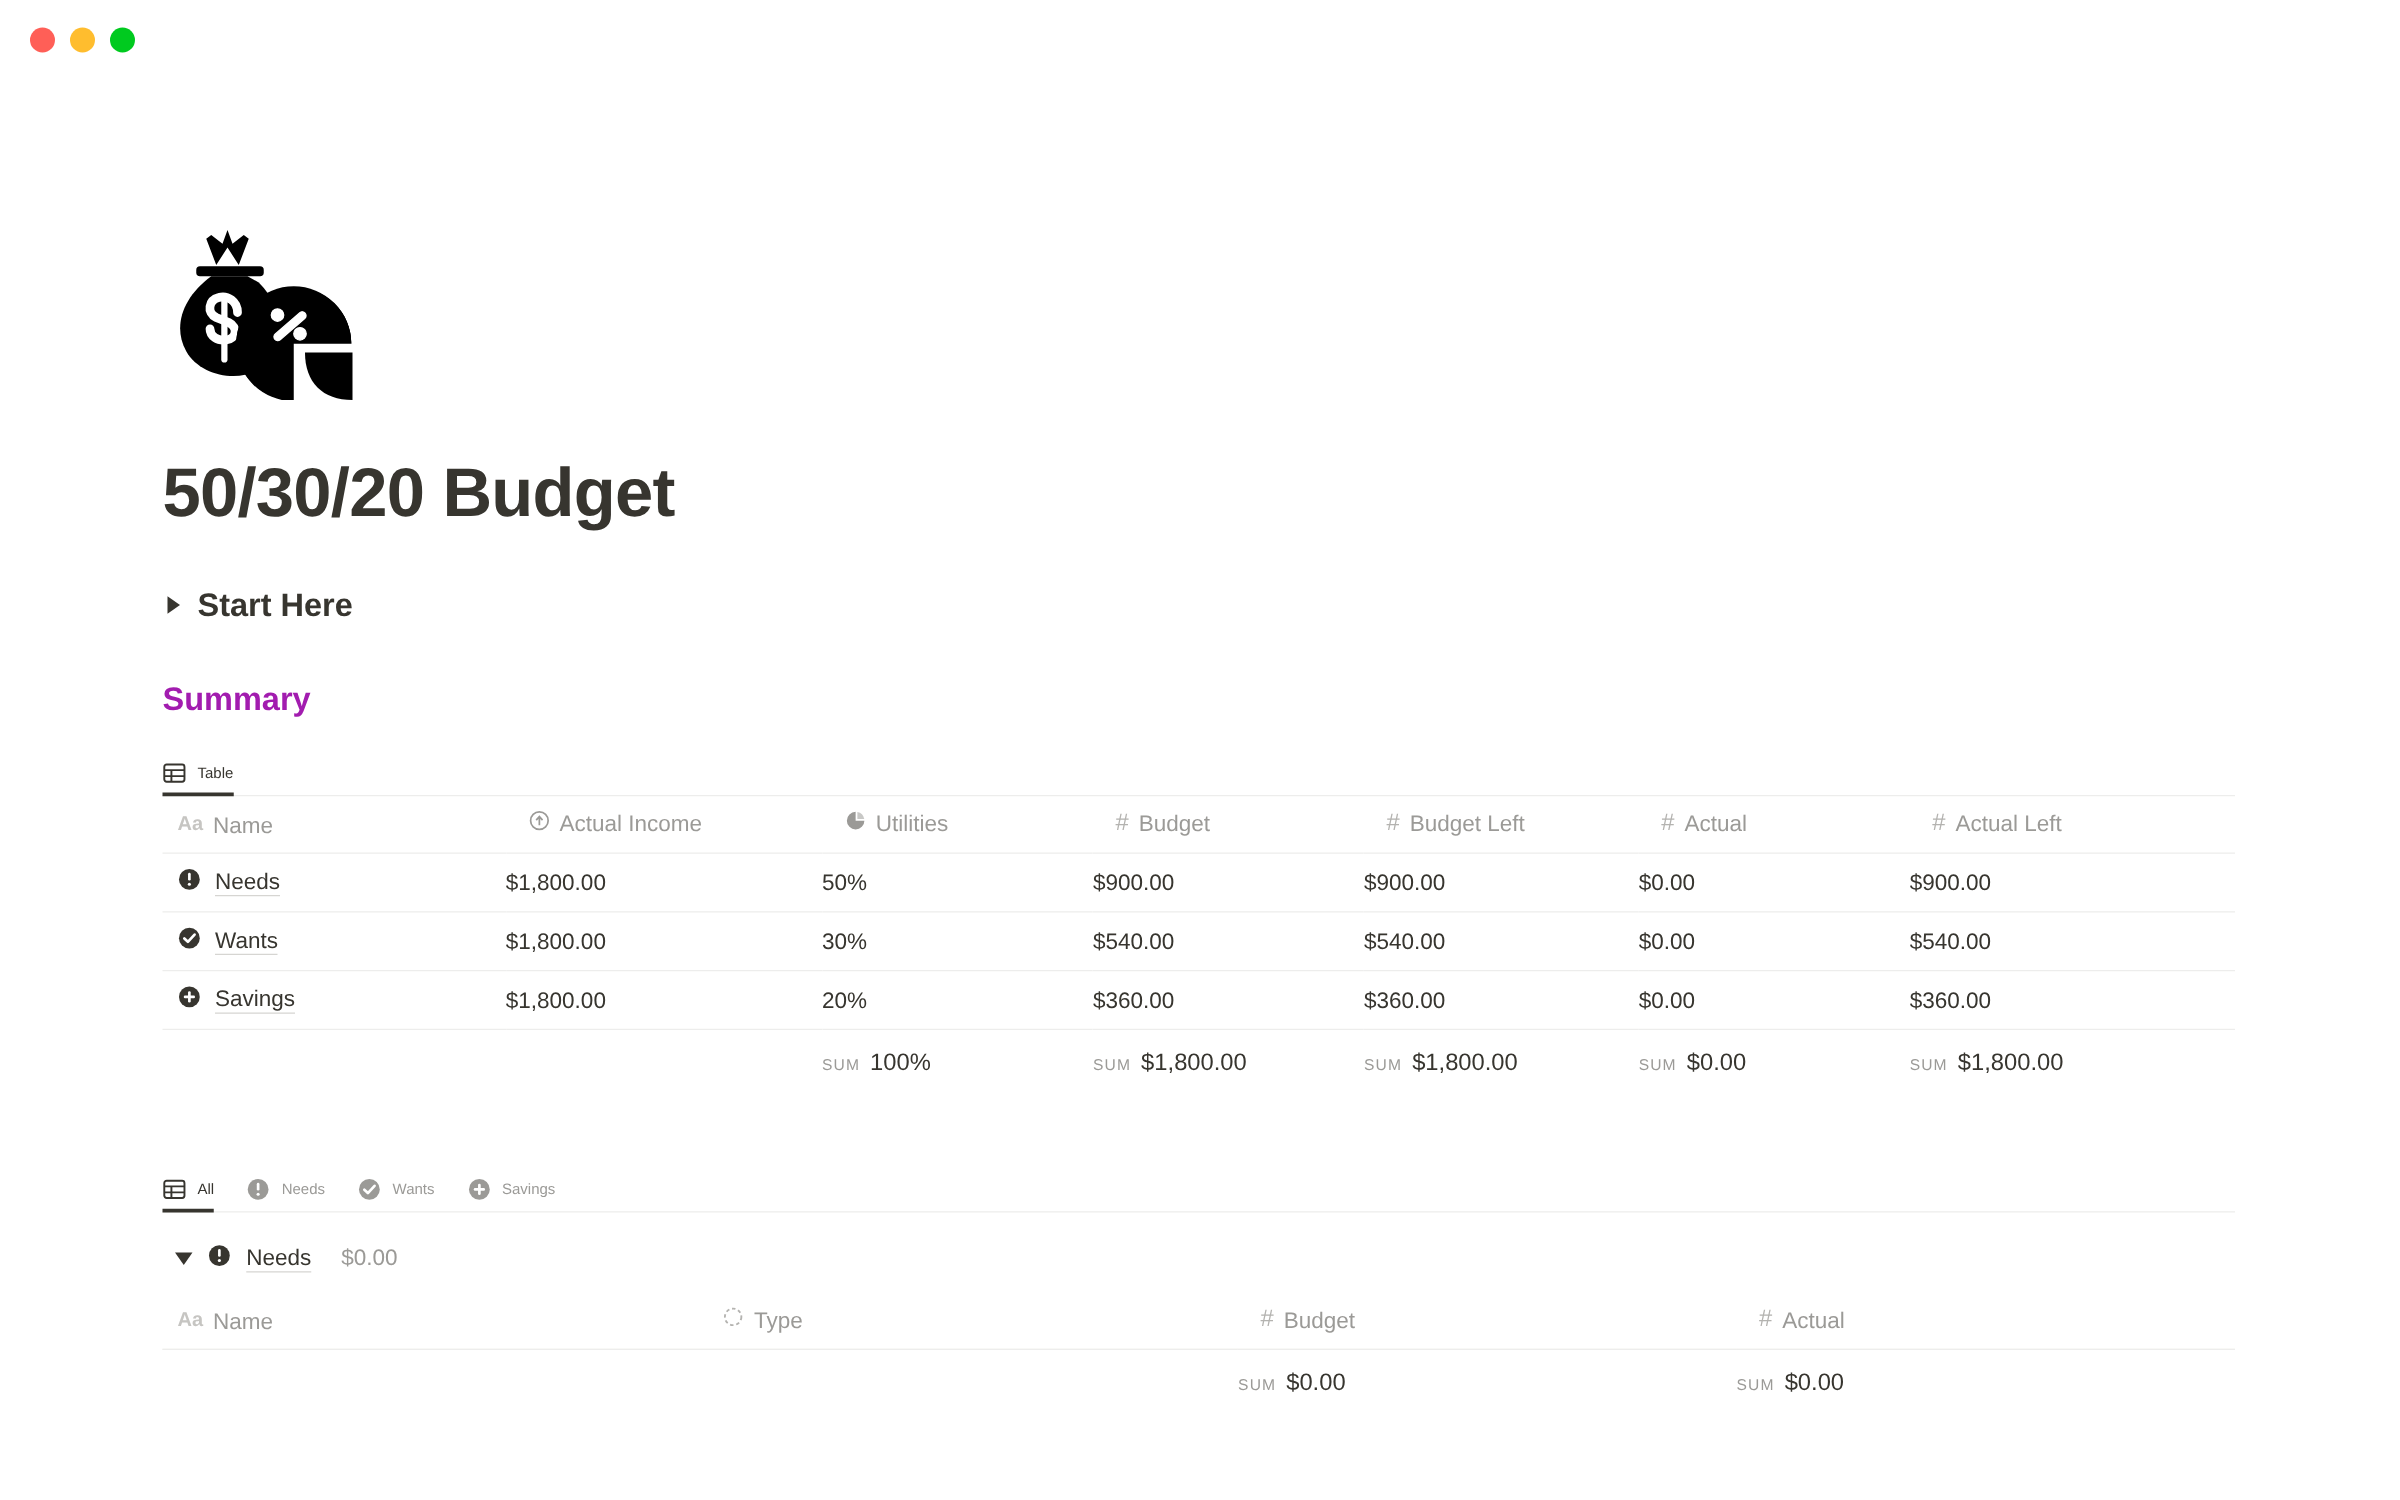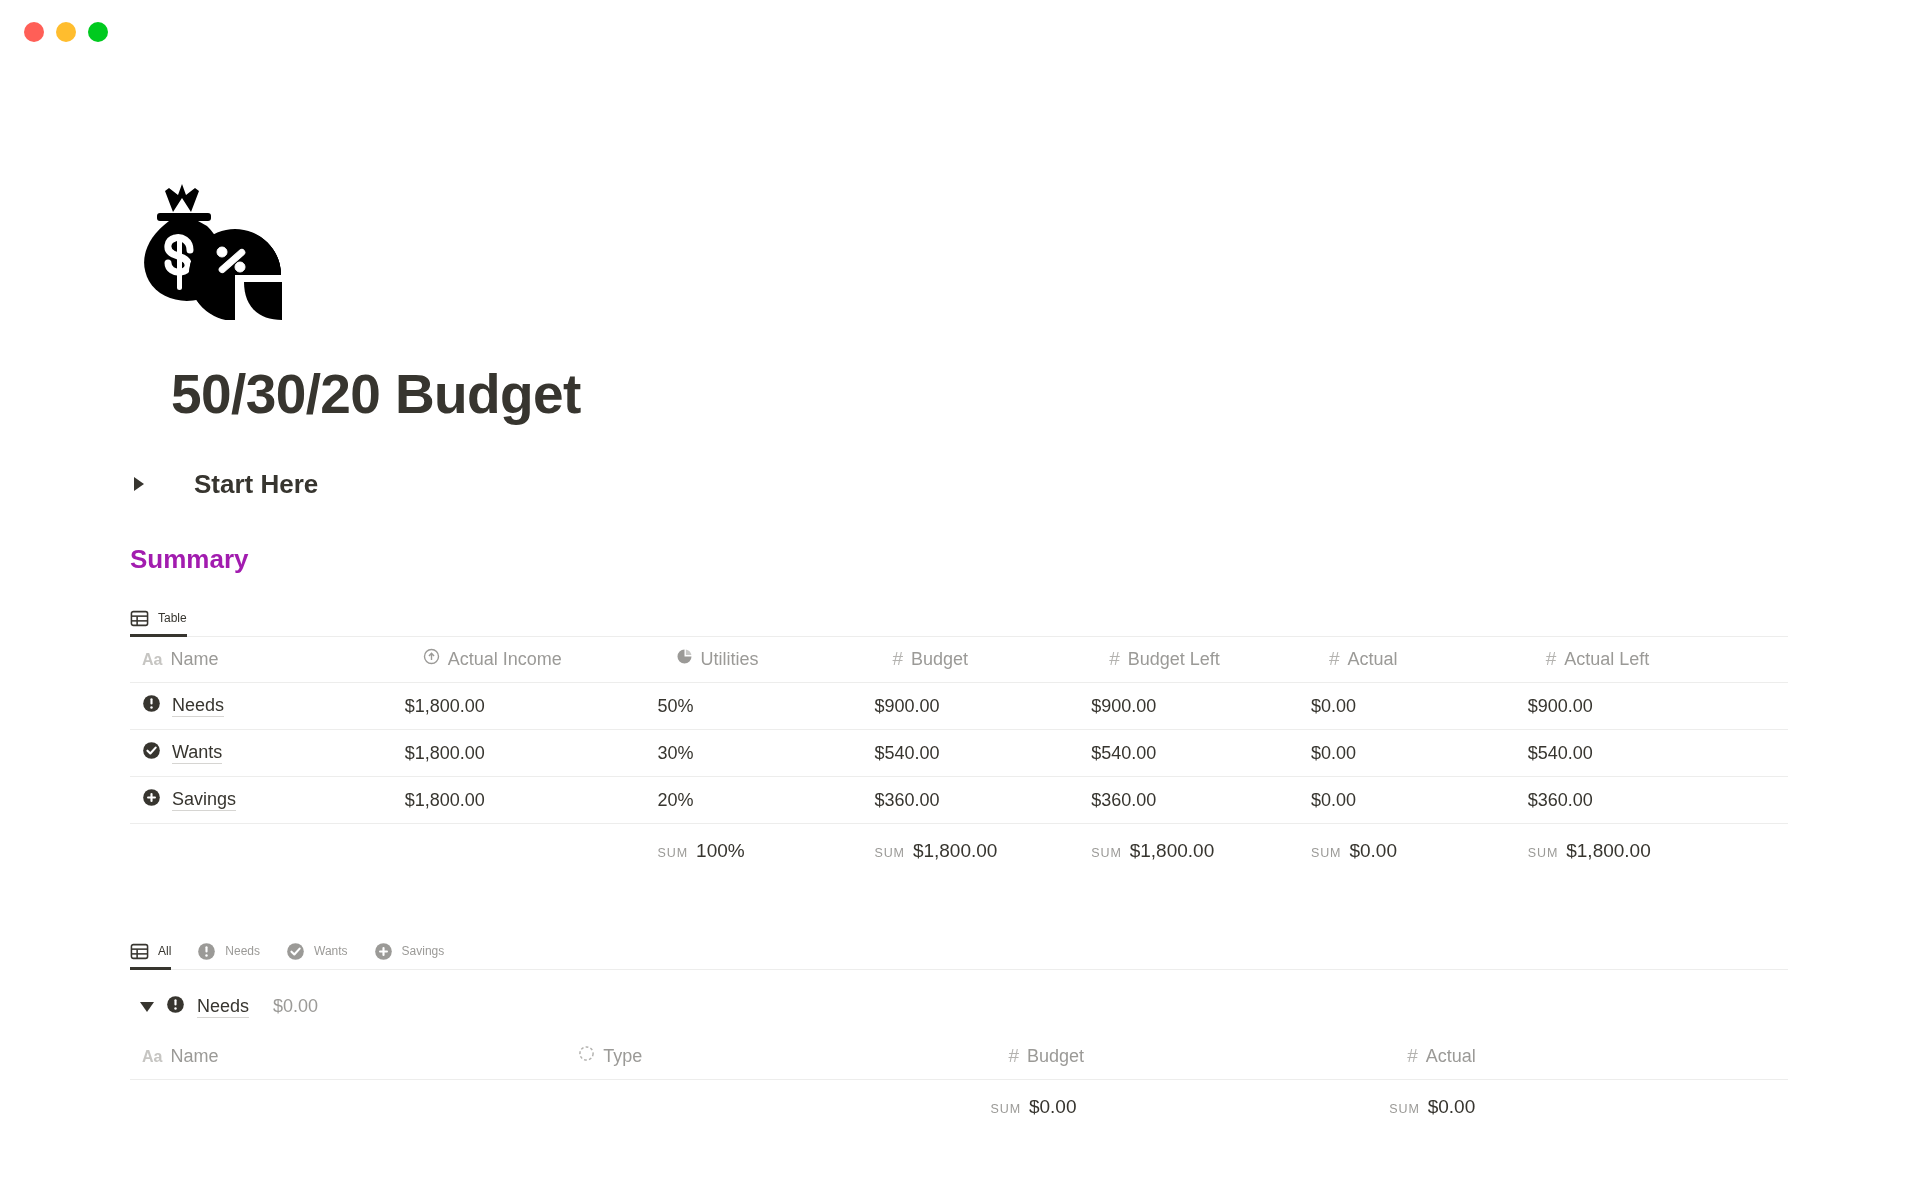--- a/index.html
+++ b/index.html
@@ -45,21 +45,20 @@
   .page-icon svg { display: block; width: 100%; height: 100%; }
 
   
   .page-title {
     font-size: 55px;
     font-weight: bold;
     color: #37352f;
     letter-spacing: -0.6px;
     line-height: 1.1;
     margin-bottom: 44px;
-    margin-left: 41px;
   }
 
   
   .toggle-block {
     display: flex;
     align-items: center;
     gap: 14px;
     margin-bottom: 44px;
     cursor: pointer;
   }
@@ -67,21 +66,20 @@
     width: 0; height: 0;
     border-left: 10px solid #37352f;
     border-top: 7px solid transparent;
     border-bottom: 7px solid transparent;
     margin-left: 4px;
   }
   .toggle-label {
     font-size: 26px;
     font-weight: bold;
     color: #37352f;
-    margin-left: 36px;
   }
 
   
   .section-heading {
     font-size: 26px;
     font-weight: bold;
     color: #a21caf;
     margin-bottom: 18px;
   }
 

